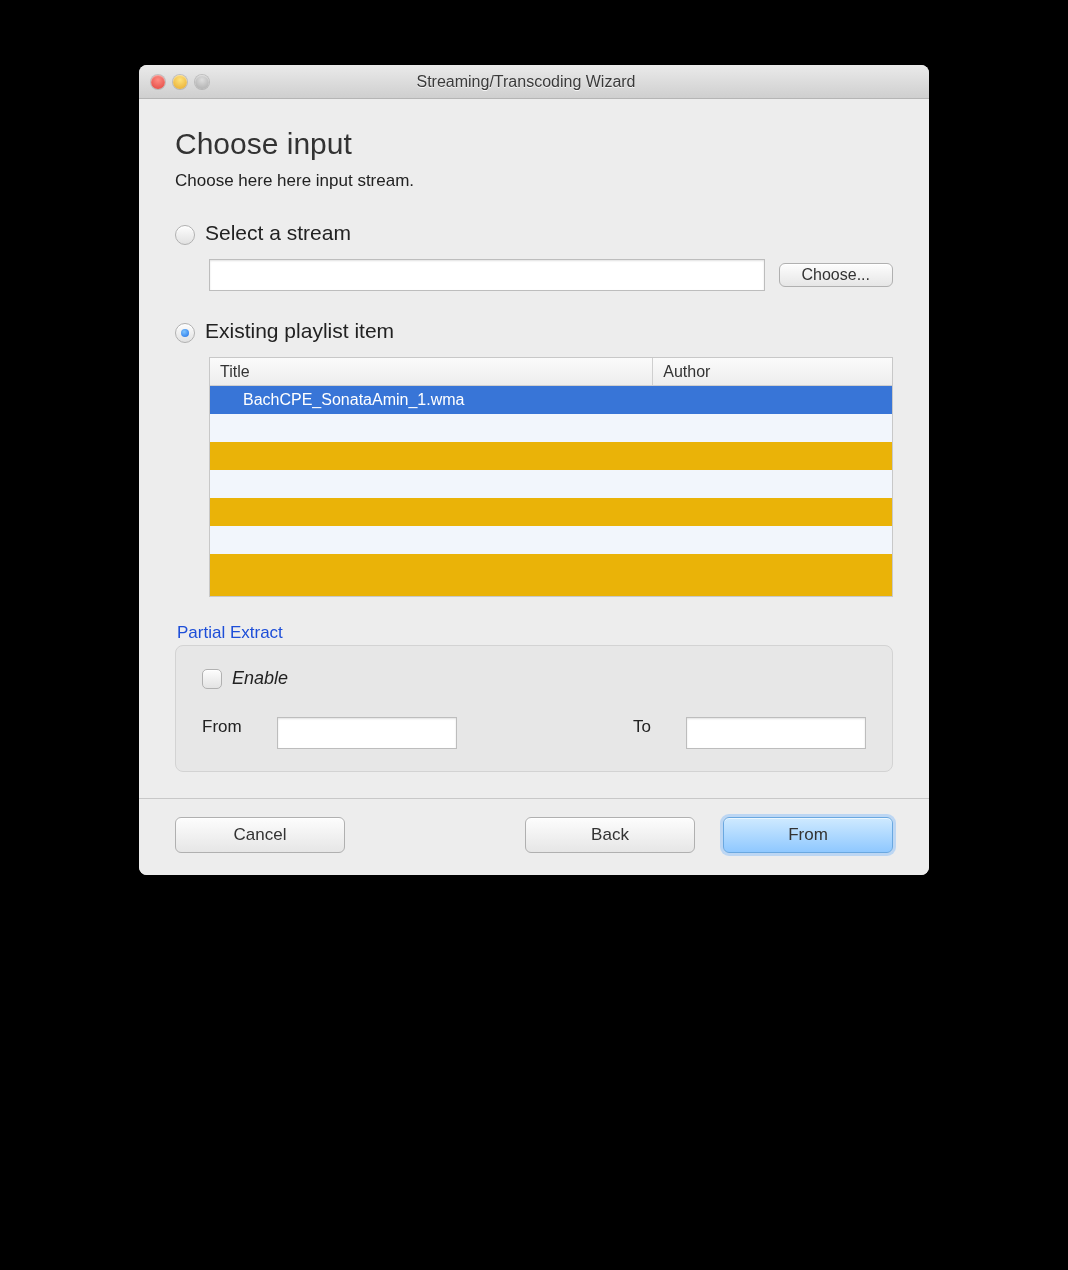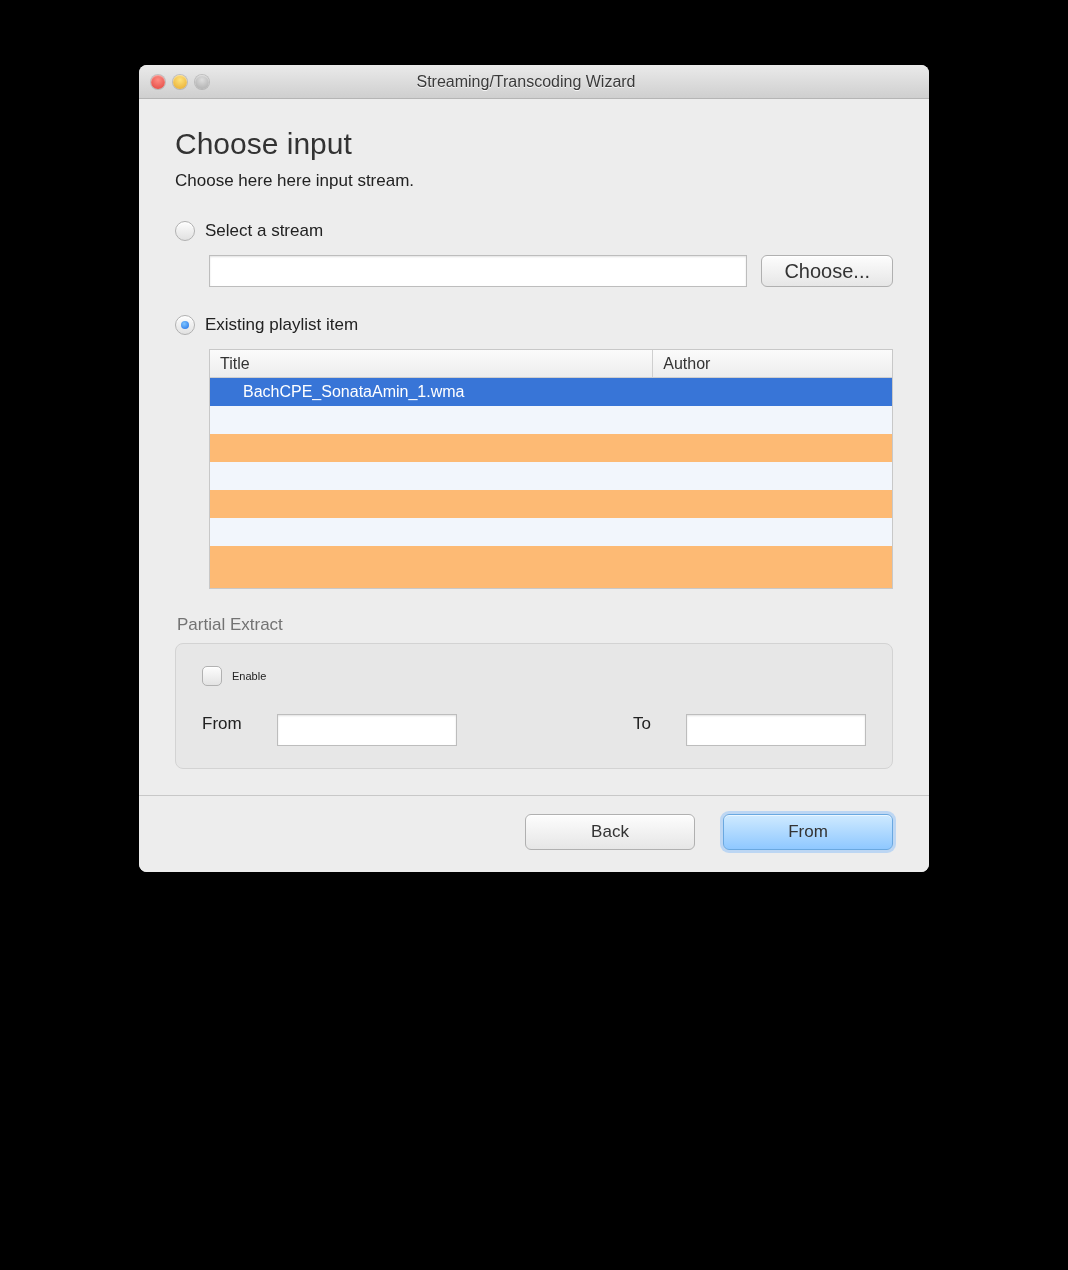--- a/index.html
+++ b/index.html
@@ -34,83 +34,83 @@
     .min-tl { background: radial-gradient(circle at 50% 35%, #ffe27a, #e6a92c); }
     .zoom-tl { background: radial-gradient(circle at 50% 35%, #ddd, #a9a9a9); }
     .title {
       position: absolute; left: 0; right: 16px; text-align: center;
       font-size: 16px; color: #3a3a3a;
       text-shadow: 0 1px 0 #f6f6f6;
     }
     .content { padding: 28px 36px 0 36px; }
     .heading { font-size: 30px; color: #333; margin-bottom: 10px; font-weight: 400;}
     .subtext { font-size: 17px; color: #222; margin-bottom: 30px; }
-    .radio-row { display: flex; align-items: flex-end; gap: 10px; margin-bottom: 14px; font-size: 17px; color: #222;}
+    .radio-row { display: flex; align-items: flex-end; gap: 10px; margin-bottom: 14px; font-size: 21px; color: #222;}
     .radio {
       width: 20px; height: 20px; border-radius: 50%;
       background: linear-gradient(#fdfdfd, #e1e1e1);
       border: 1px solid #b1b1b1;
       display: flex; align-items: center; justify-content: center;
       box-shadow: inset 0 1px 0 #fff;
     }
     .radio.selected::after {
       content: ""; width: 8px; height: 8px; border-radius: 50%;
       background: radial-gradient(circle at 40% 35%, #7ec4ff, #1e6fe6);
     }
     .stream-row { display: flex; gap: 14px; align-items: center; margin: 0 0 28px 34px; }
     .text-input {
       height: 32px; background: #fff;
       border: 1px solid #bdbdbd;
       box-shadow: inset 0 1px 2px rgba(0,0,0,.12);
       font-size: 15px; padding: 0 6px;
     }
     .stream-input { flex: 1; }
     .btn {
-      height: 32px; padding: 0 22px;
+      height: 24px; padding: 0 22px;
       border: 1px solid #b0b0b0; border-radius: 6px;
       background: linear-gradient(#fdfdfd, #e6e6e6);
-      font-size: 20px; color: #333; cursor: pointer;
+      font-size: 16px; color: #333; cursor: pointer;
       box-shadow: 0 1px 0 #fff inset;
     }
     .btn.primary {
       background: linear-gradient(#cfeaff, #8fc8ff);
       border-color: #6aa8e0;
       box-shadow: 0 0 0 3px rgba(96,172,255,.35), inset 0 1px 0 rgba(255,255,255,.6);
     }
     .table {
       margin-left: 34px;
       border: 1px solid #c8c8c8;
-      background: #fdba74;
+      background: #eab308;
       height: 240px;
       overflow: hidden;
       margin-bottom: 26px;
     }
     .table-header {
       display: flex; height: 28px;
       background: linear-gradient(#fbfbfb, #ededed);
       border-bottom: 1px solid #cfcfcf;
       font-size: 16px; color: #333;
     }
     .th { display:flex; align-items:center; padding-left:10px; border-right: 1px solid #cfcfcf; }
     .th-title { width: 65%; }
     .th-author { flex: 1; border-right: none;}
     .tbody { }
     .tr { height: 28px; display:flex; align-items:center;padding-left:7px; }
     .tr.striped { background: #f2f6fc; }
     .tr.selected { background: #3875d7; color: #fff; }
     .td { padding-left: 26px; font-size: 16px; }
-    .group-label { font-size: 17px; color: #737373; margin-left: 2px; margin-bottom: 8px; }
+    .group-label { font-size: 17px; color: #1d4ed8; margin-left: 2px; margin-bottom: 2px; }
     .groupbox {
       border: 1px solid #d3d3d3;
       border-radius: 8px;
       background: #e7e7e7;
       padding: 22px 26px;
       margin-bottom: 26px;
     }
-    .check-row { display:flex; align-items:center; gap:10px; margin-bottom: 28px; font-size: 11px; color: #222;}
+    .check-row { display:flex; align-items:center; gap:10px; margin-bottom: 28px; font-size: 18px; color: #222; font-style: italic;}
     .checkbox {
       width: 20px; height: 20px; border-radius: 5px;
       background: linear-gradient(#fdfdfd, #e3e3e3);
       border: 1px solid #b1b1b1;
       box-shadow: inset 0 1px 0 #fff;
     }
     .range-row { display:flex; gap: 35px; font-size: 17px; color: #222; }
     .range-row .text-input { width: 180px; }
     .spacer { flex: 1; }
     .footer {
@@ -181,17 +181,18 @@
         <span>From</span>
         <input class="text-input" value="" style="">
         <div class="spacer"></div>
         <span>To</span>
         <input class="text-input" value="" style="">
       </div>
     </div>
   </div>
 
   <div class="footer">
+    <button class="btn">Cancel</button>
     <div class="gap"></div>
     <button class="btn">Back</button>
     <button class="btn primary">From</button>
   </div>
 </div>
 
 </body></html>

